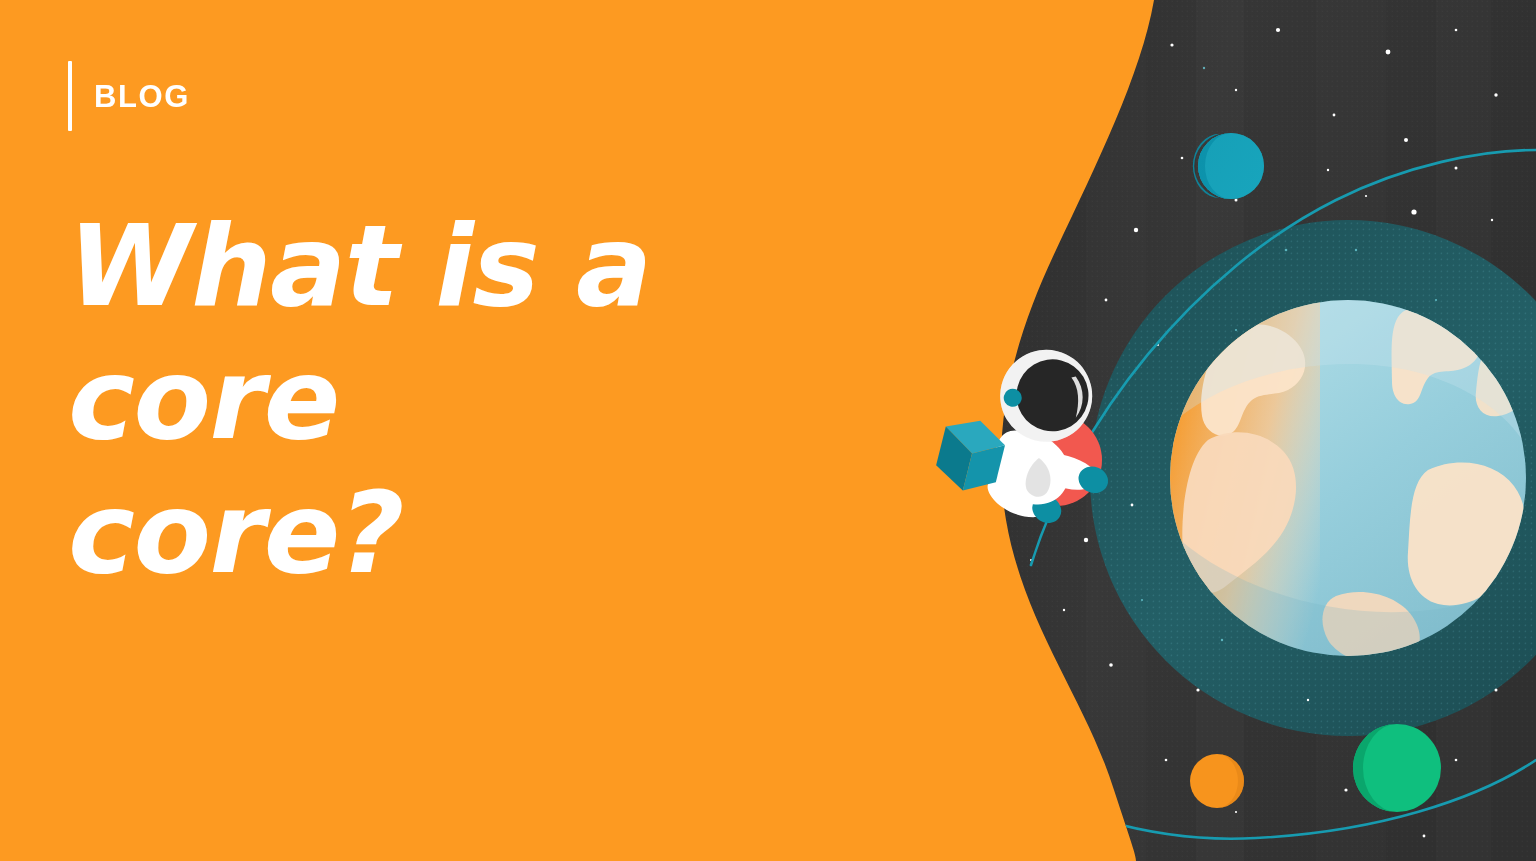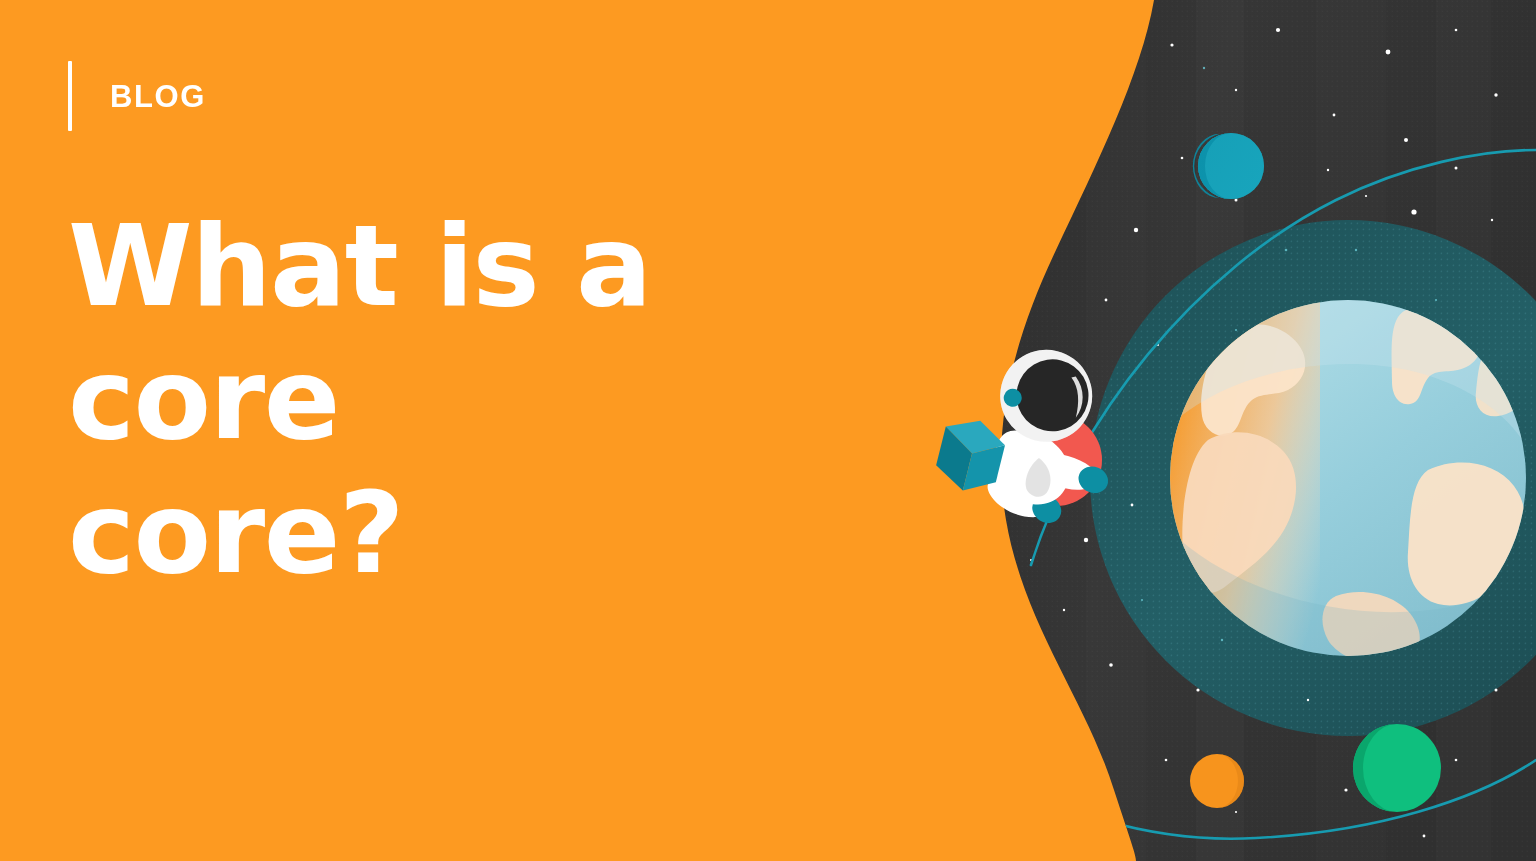--- a/index.html
+++ b/index.html
@@ -36,31 +36,31 @@
     flex:0 0 auto;
     border-radius:1px;
   }
   .eyebrow-label {
     color:#FFFFFF;
     font-size:31px;
     font-weight:bold;
     letter-spacing:1.6px;
     line-height:1;
     font-family:"Liberation Sans", sans-serif;
-    margin-left:16px;
   }
   .headline {
     margin-top:68px;
     color:#FFFFFF;
     font-size:113px;
     font-weight:bold;
     line-height:1.18;
     letter-spacing:-1.5px;
     font-family:"DejaVu Sans", sans-serif;
     max-width:800px;
+    font-style:italic;
   }
 
   
   .art {
     position:absolute;
     right:0; top:0;
     width:600px; height:861px;
     z-index:10;
   }
   .art svg { display:block; width:600px; height:861px; }

